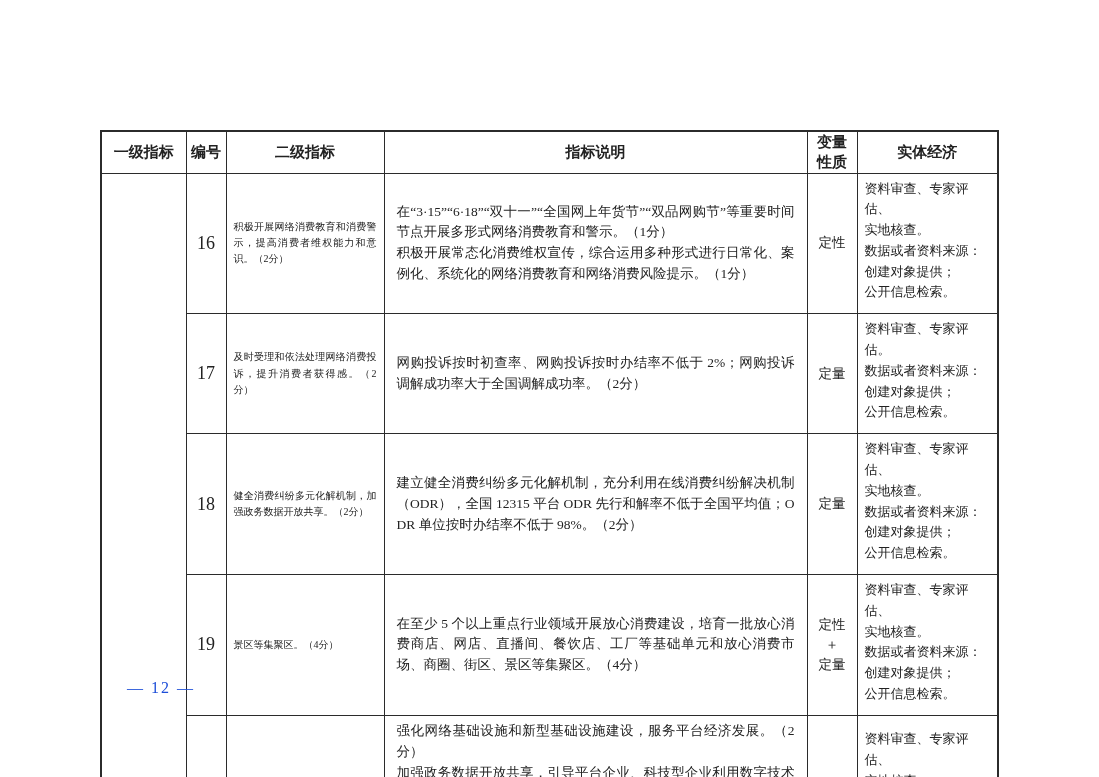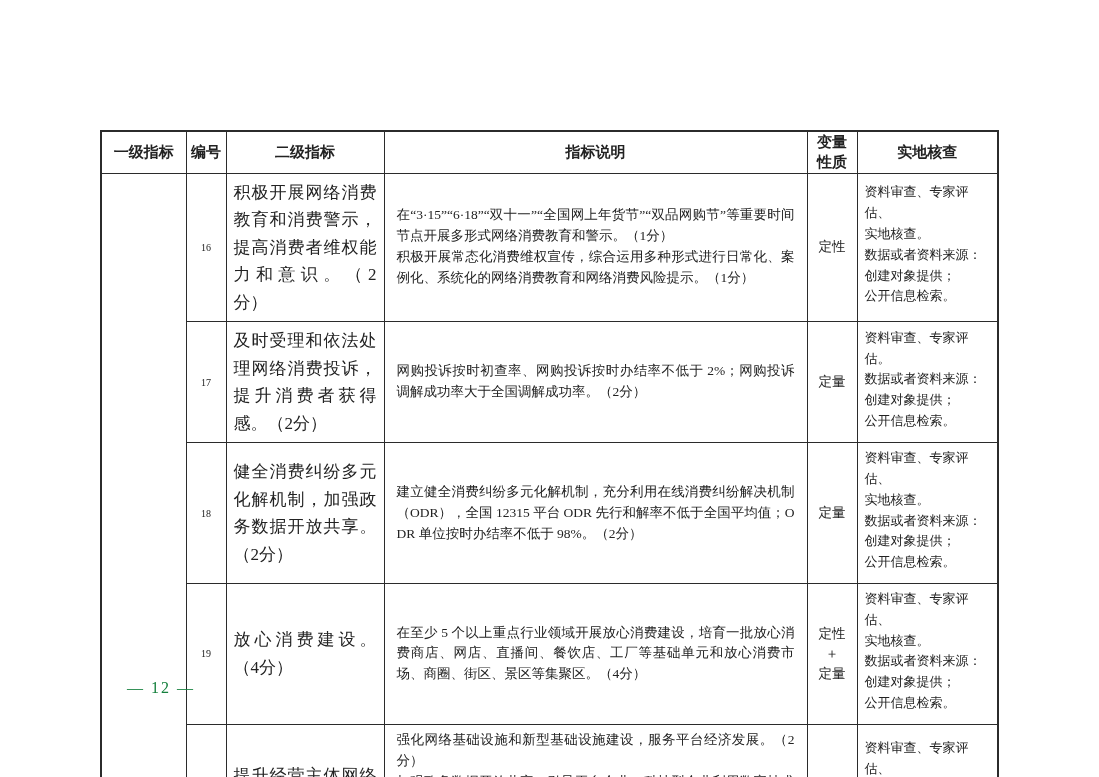--- a/index.html
+++ b/index.html
@@ -26,25 +26,25 @@
   }
   .doc-table th {
     font-weight: bold;
     font-size: 15px;
     text-align: center;
     line-height: 1.35;
     white-space: pre-line;
   }
   .c-no {
     text-align: center;
-    font-size: 10px;
+    font-size: 18px;
   }
   .c-l2 {
     padding: 5px 7px;
-    font-size: 17px;
+    font-size: 10px;
     line-height: 1.62;
     text-align: justify;
     text-justify: inter-ideograph;
     word-break: break-all;
     white-space: pre-line;
   }
   .c-desc {
     padding: 5px 12px;
     font-size: 13.5px;
     line-height: 1.55;
@@ -66,21 +66,21 @@
     line-height: 1.6;
     text-align: left;
     word-break: break-all;
     white-space: pre-line;
   }
   .footer-page-number {
     position: absolute;
     left: 127px; top: 679px;
     font-size: 16px;
     letter-spacing: 2px;
-    color: #15803d;
+    color: #1d4ed8;
   }
 </style>
 </head>
 <body>
 
 <div class="page">
 
   <table class="doc-table">
     <colgroup>
       <col style="width:85px">
@@ -91,21 +91,21 @@
       <col style="width:141px">
     </colgroup>
     <tbody>
       <tr style="height:40px">
         <th>一级指标</th>
         <th>编号</th>
         <th>二级指标</th>
         <th>指标说明</th>
         <th>变量
 性质</th>
-        <th>实地核查</th>
+        <th>实体经济</th>
       </tr>
 
       <tr style="height:98px">
         <td rowspan="5"></td>
         <td class="c-no">16</td>
         <td class="c-l2">积极开展网络消费教育和消费警示，提高消费者维权能力和意识。（2分）</td>
         <td class="c-desc">在“3·15”“6·18”“双十一”“全国网上年货节”“双品网购节”等重要时间节点开展多形式网络消费教育和警示。（1分）
 积极开展常态化消费维权宣传，综合运用多种形式进行日常化、案例化、系统化的网络消费教育和网络消费风险提示。（1分）</td>
         <td class="c-var">定性</td>
         <td class="c-eval">资料审查、专家评估、
@@ -133,21 +133,21 @@
         <td class="c-var">定量</td>
         <td class="c-eval">资料审查、专家评估、
 实地核查。
 数据或者资料来源：
 创建对象提供；
 公开信息检索。</td>
       </tr>
 
       <tr style="height:95px">
         <td class="c-no">19</td>
-        <td class="c-l2">放心消费建设。（4分）</td>
+        <td class="c-l2">景区等集聚区。（4分）</td>
         <td class="c-desc">在至少 5 个以上重点行业领域开展放心消费建设，培育一批放心消费商店、网店、直播间、餐饮店、工厂等基础单元和放心消费市场、商圈、街区、景区等集聚区。（4分）</td>
         <td class="c-var">定性
 ＋
 定量</td>
         <td class="c-eval">资料审查、专家评估、
 实地核查。
 数据或者资料来源：
 创建对象提供；
 公开信息检索。</td>
       </tr>

